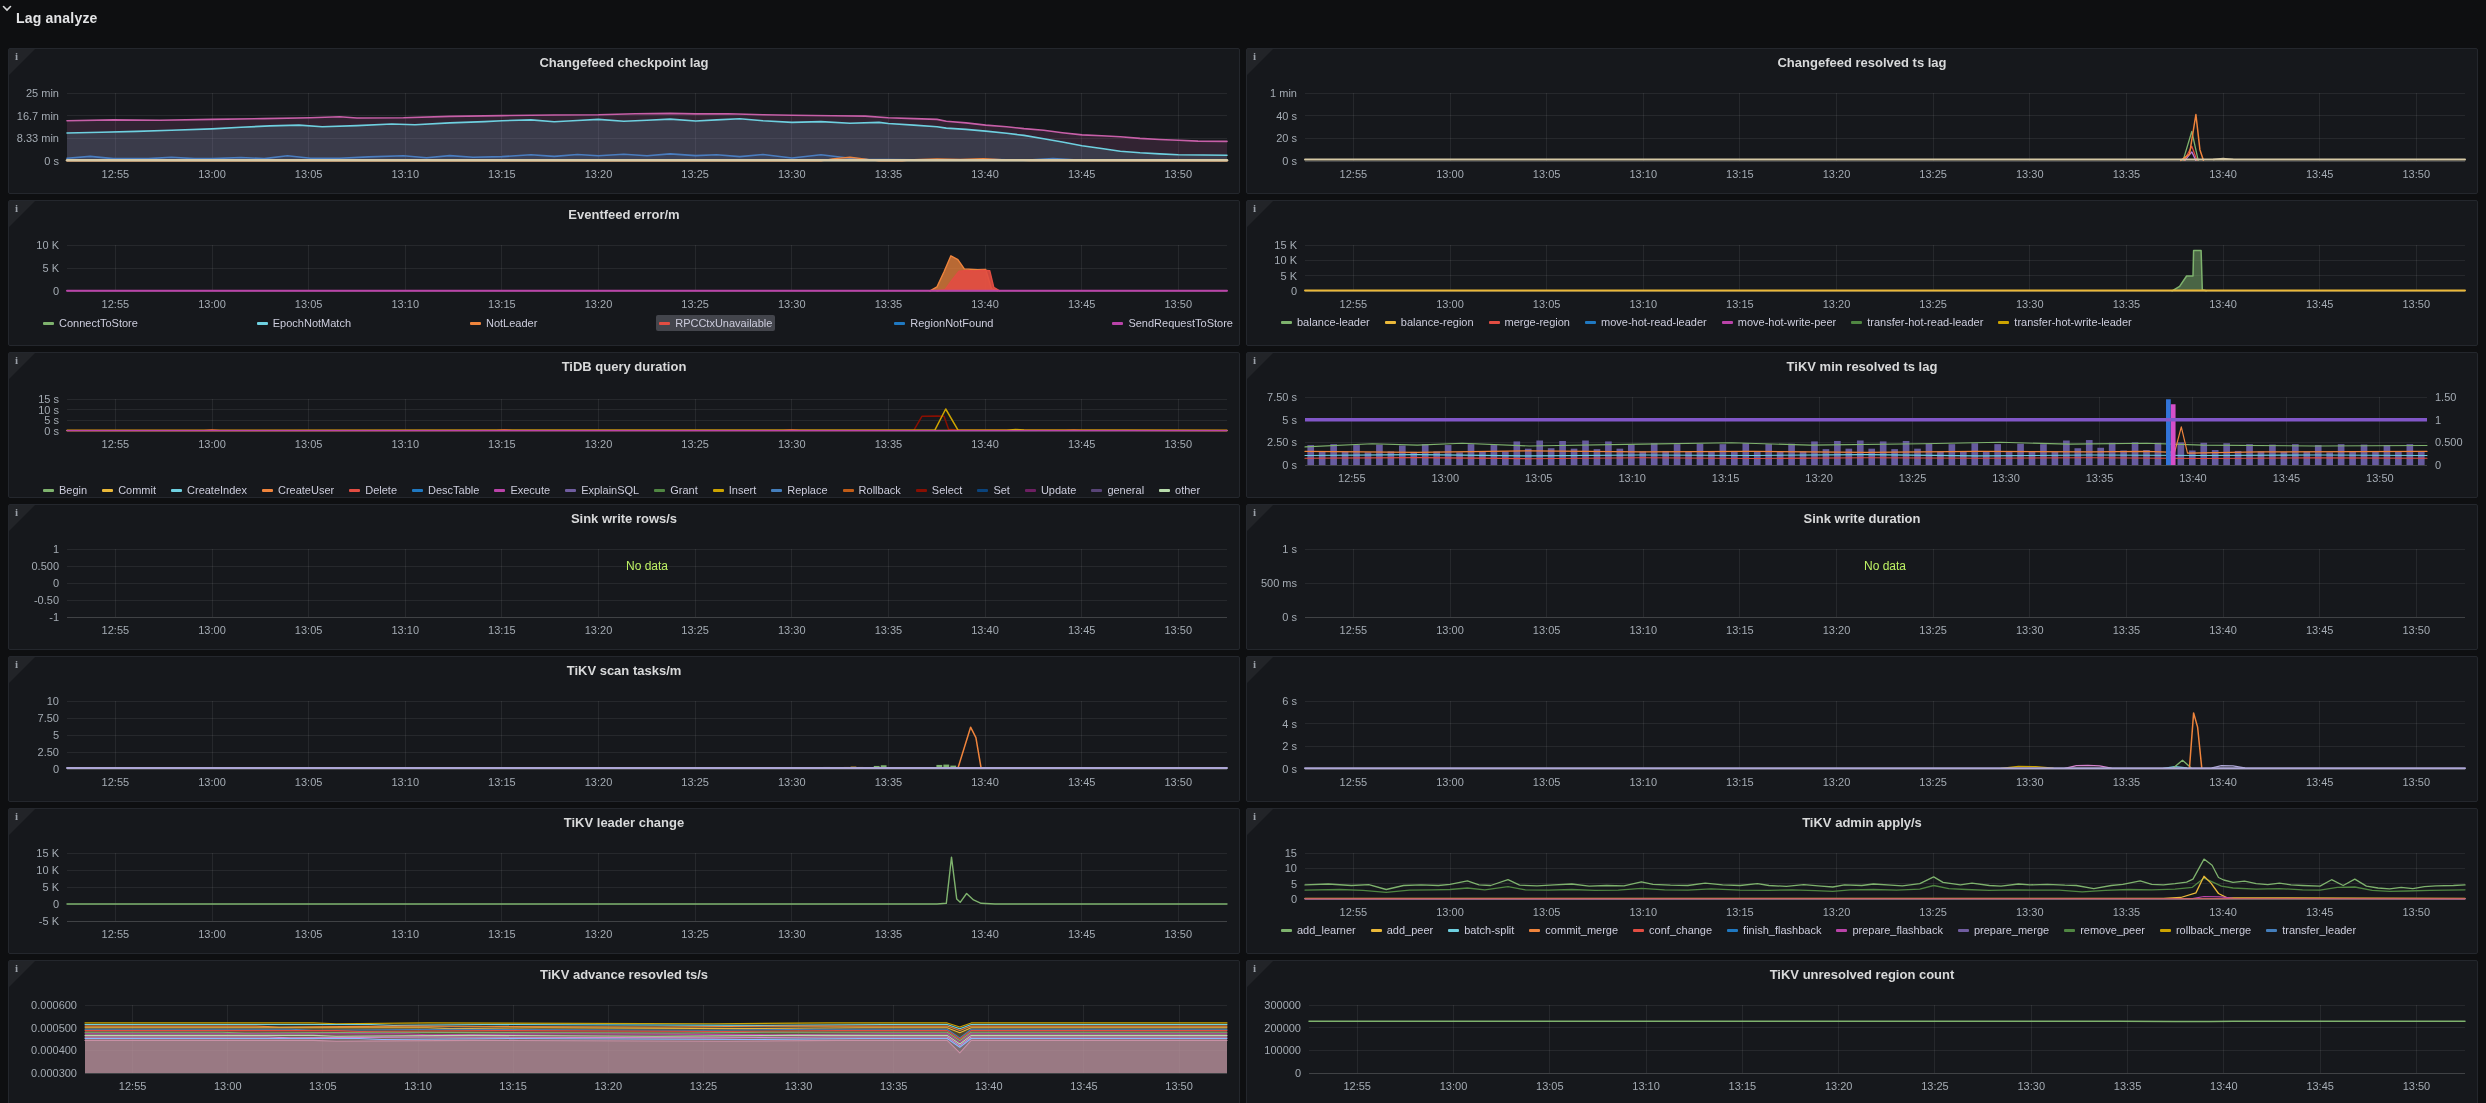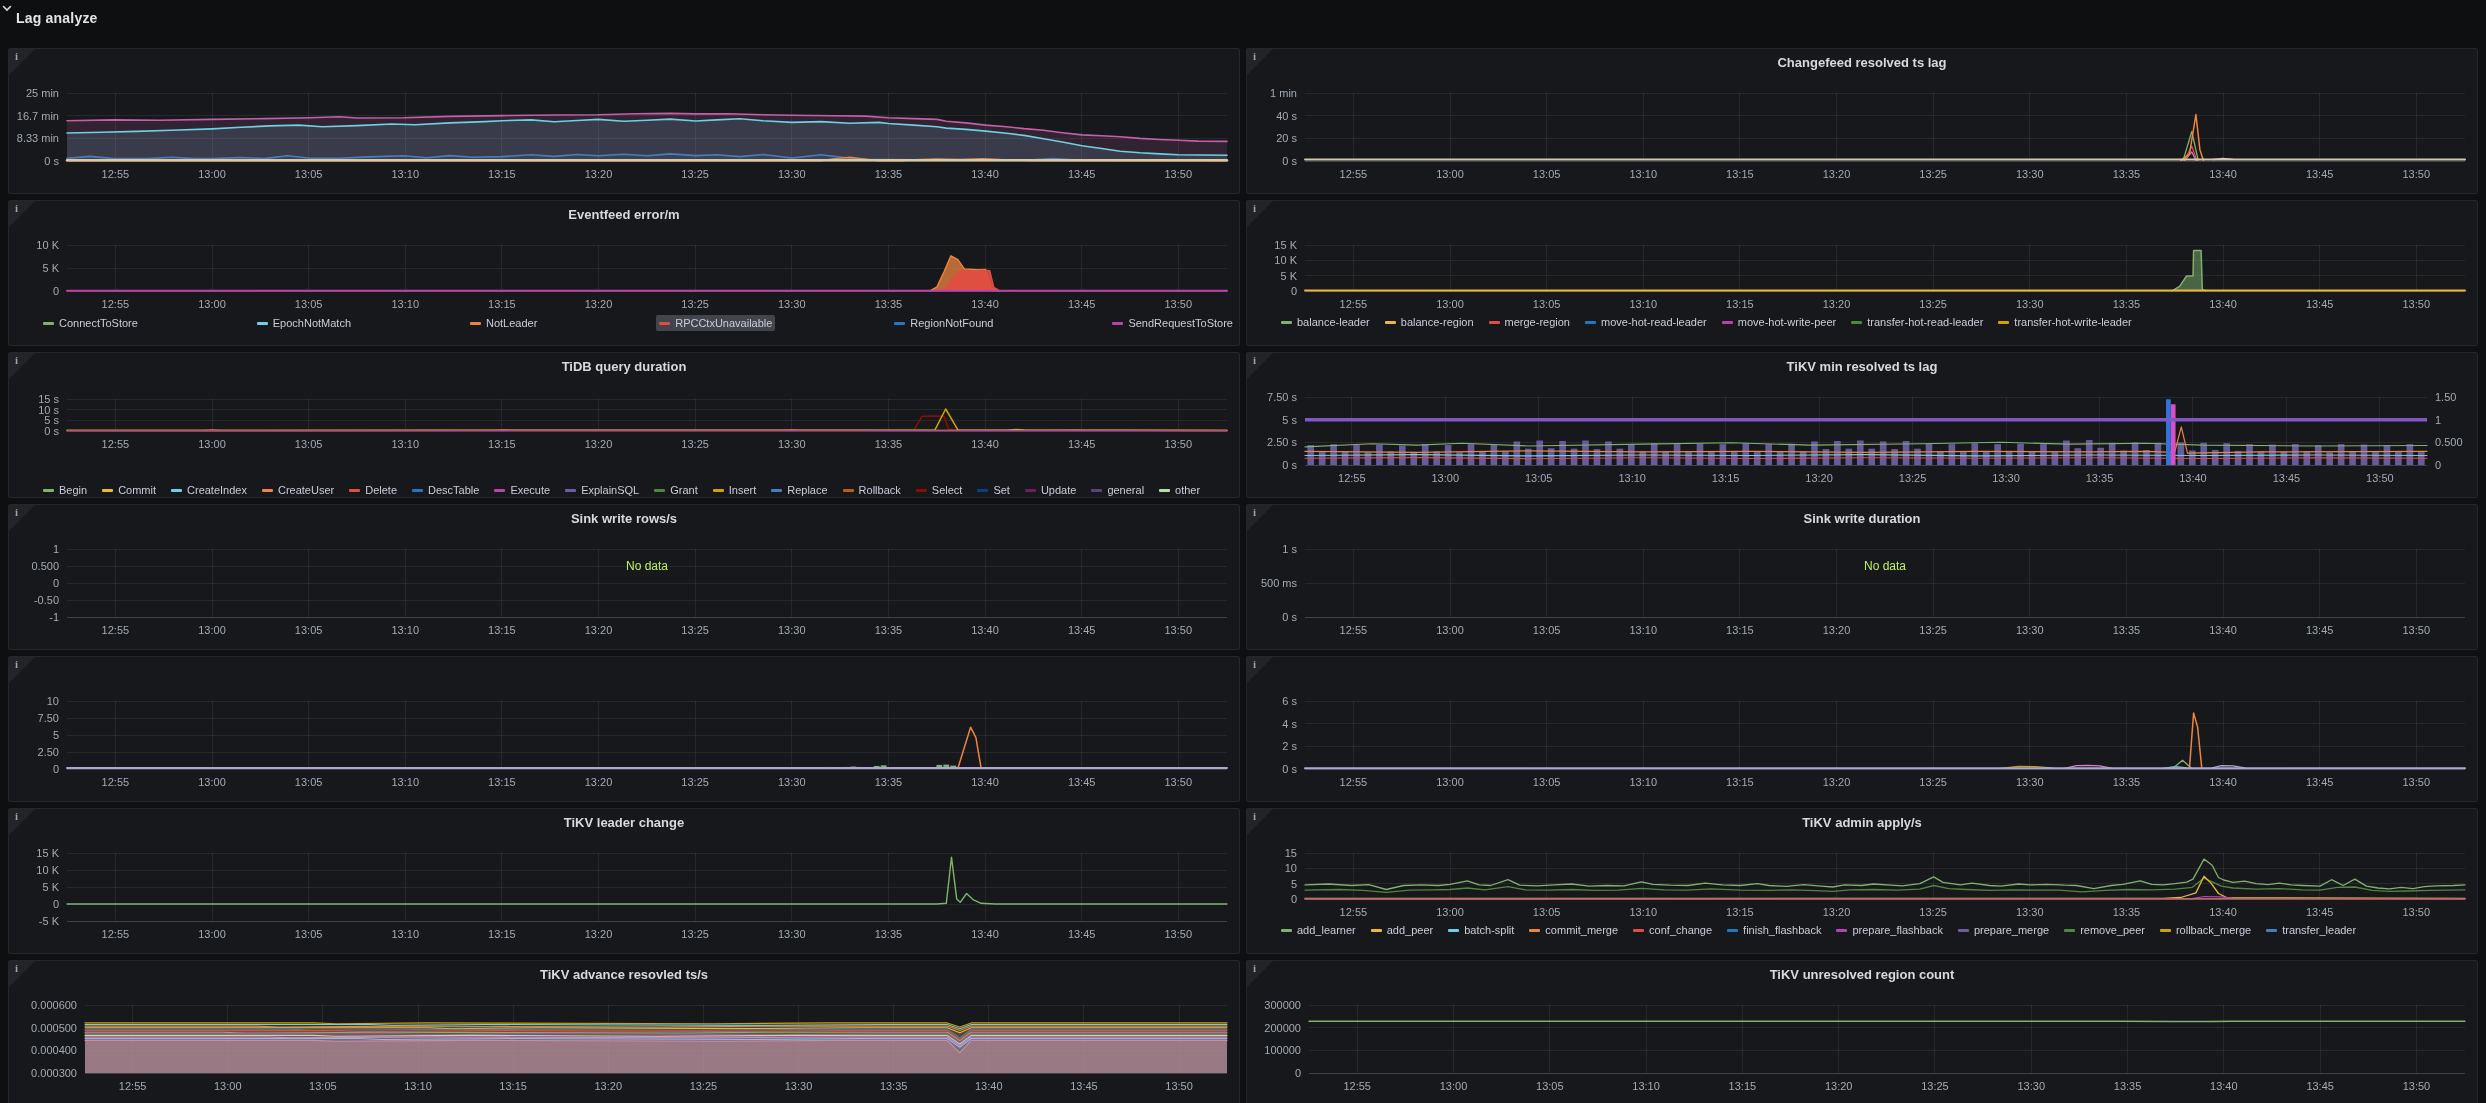--- a/index.html
+++ b/index.html
@@ -32,20 +32,21 @@
           <path d="M3.5 6.5l3.5 3.5 3.5-3.5" stroke="#d8d9da" stroke-width="1.6" fill="none" stroke-linecap="round"></path>
         </svg>
     </span>
     <span class="row-title">Lag analyze</span>
   </div>
   <div class="grid" id="grid">
       <section class="panel">
     <div class="corner">
           <span>i</span>
         </div>
+    <h2 class="ptitle">Changefeed checkpoint lag</h2>
     <div class="plot">
       <svg width="1232" height="146" viewBox="0 0 1232 146">
             <line x1="58" x2="1218" y1="44" y2="44" stroke="rgba(255,255,255,0.07)" shape-rendering="crispEdges"></line>
             <line x1="58" x2="1218" y1="66.57600000000001" y2="66.57600000000001" stroke="rgba(255,255,255,0.07)" shape-rendering="crispEdges"></line>
             <line x1="58" x2="1218" y1="89.3424" y2="89.3424" stroke="rgba(255,255,255,0.07)" shape-rendering="crispEdges"></line>
             <line x1="58" x2="1218" y1="112" y2="112" stroke="rgba(255,255,255,0.07)" shape-rendering="crispEdges"></line>
             <line x1="106.372" x2="106.372" y1="44" y2="112" stroke="rgba(255,255,255,0.07)" shape-rendering="crispEdges"></line>
             <text x="106.372" y="129" text-anchor="middle">12:55</text>
             <line x1="203" x2="203" y1="44" y2="112" stroke="rgba(255,255,255,0.07)" shape-rendering="crispEdges"></line>
             <text x="203" y="129" text-anchor="middle">13:00</text>
@@ -649,20 +650,21 @@
             <text x="50" y="116" text-anchor="end">0 s</text>
           </svg>
       <div class="nodata" style="left: 638px; top: 54px;">No data</div>
     </div>
     <div class="legend" hidden=""></div>
   </section>
       <section class="panel">
     <div class="corner">
           <span>i</span>
         </div>
+    <h2 class="ptitle">TiKV scan tasks/m</h2>
     <div class="plot">
       <svg width="1232" height="146" viewBox="0 0 1232 146">
             <line x1="58" x2="1218" y1="44" y2="44" stroke="rgba(255,255,255,0.07)" shape-rendering="crispEdges"></line>
             <line x1="58" x2="1218" y1="61" y2="61" stroke="rgba(255,255,255,0.07)" shape-rendering="crispEdges"></line>
             <line x1="58" x2="1218" y1="78" y2="78" stroke="rgba(255,255,255,0.07)" shape-rendering="crispEdges"></line>
             <line x1="58" x2="1218" y1="95" y2="95" stroke="rgba(255,255,255,0.07)" shape-rendering="crispEdges"></line>
             <line x1="58" x2="1218" y1="112" y2="112" stroke="rgba(255,255,255,0.07)" shape-rendering="crispEdges"></line>
             <line x1="106.372" x2="106.372" y1="44" y2="112" stroke="rgba(255,255,255,0.07)" shape-rendering="crispEdges"></line>
             <text x="106.372" y="129" text-anchor="middle">12:55</text>
             <line x1="203" x2="203" y1="44" y2="112" stroke="rgba(255,255,255,0.07)" shape-rendering="crispEdges"></line>

